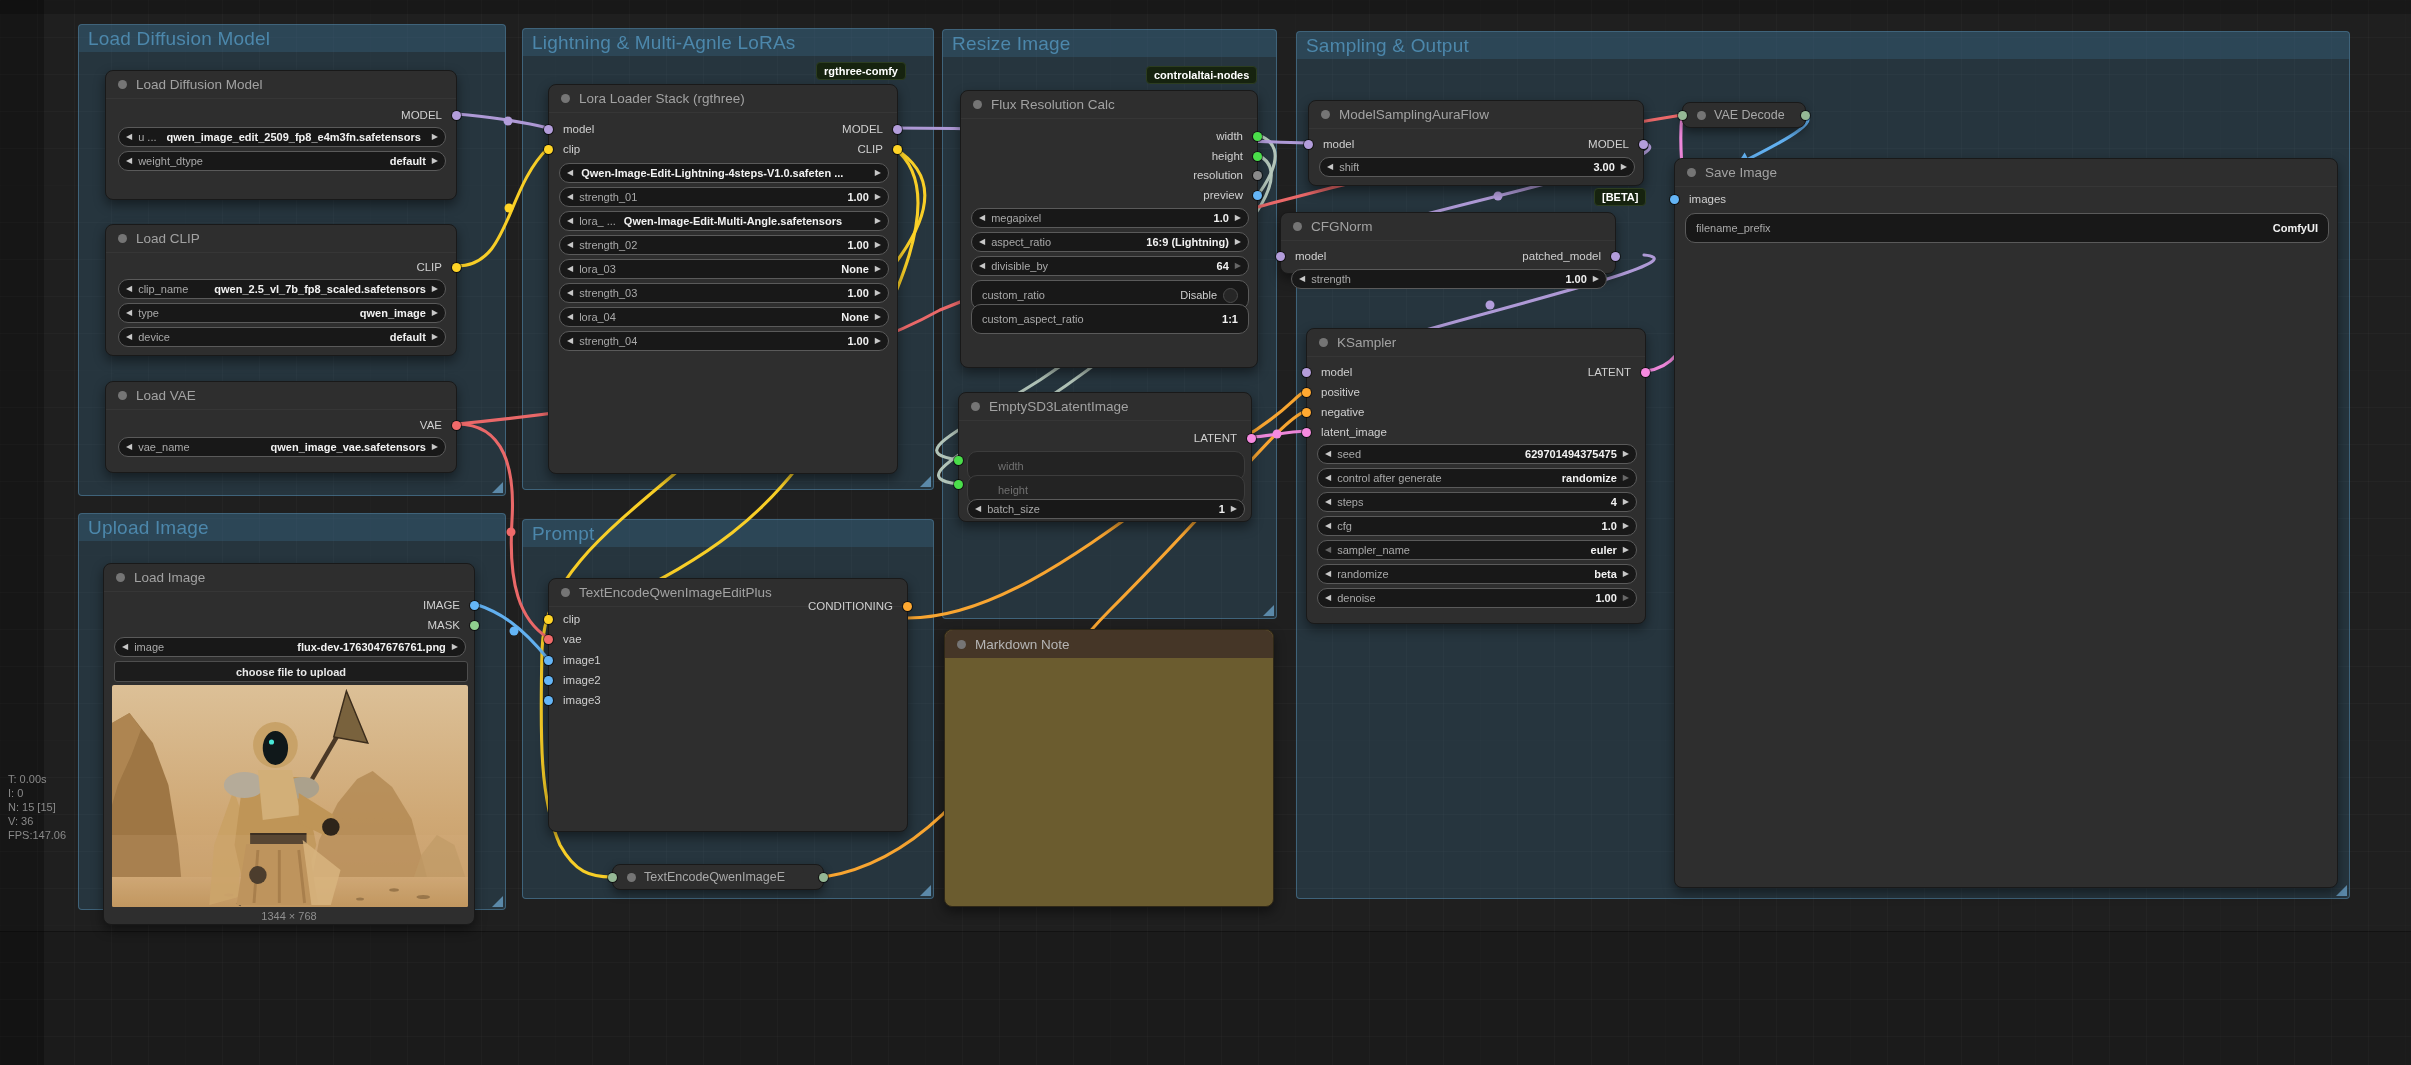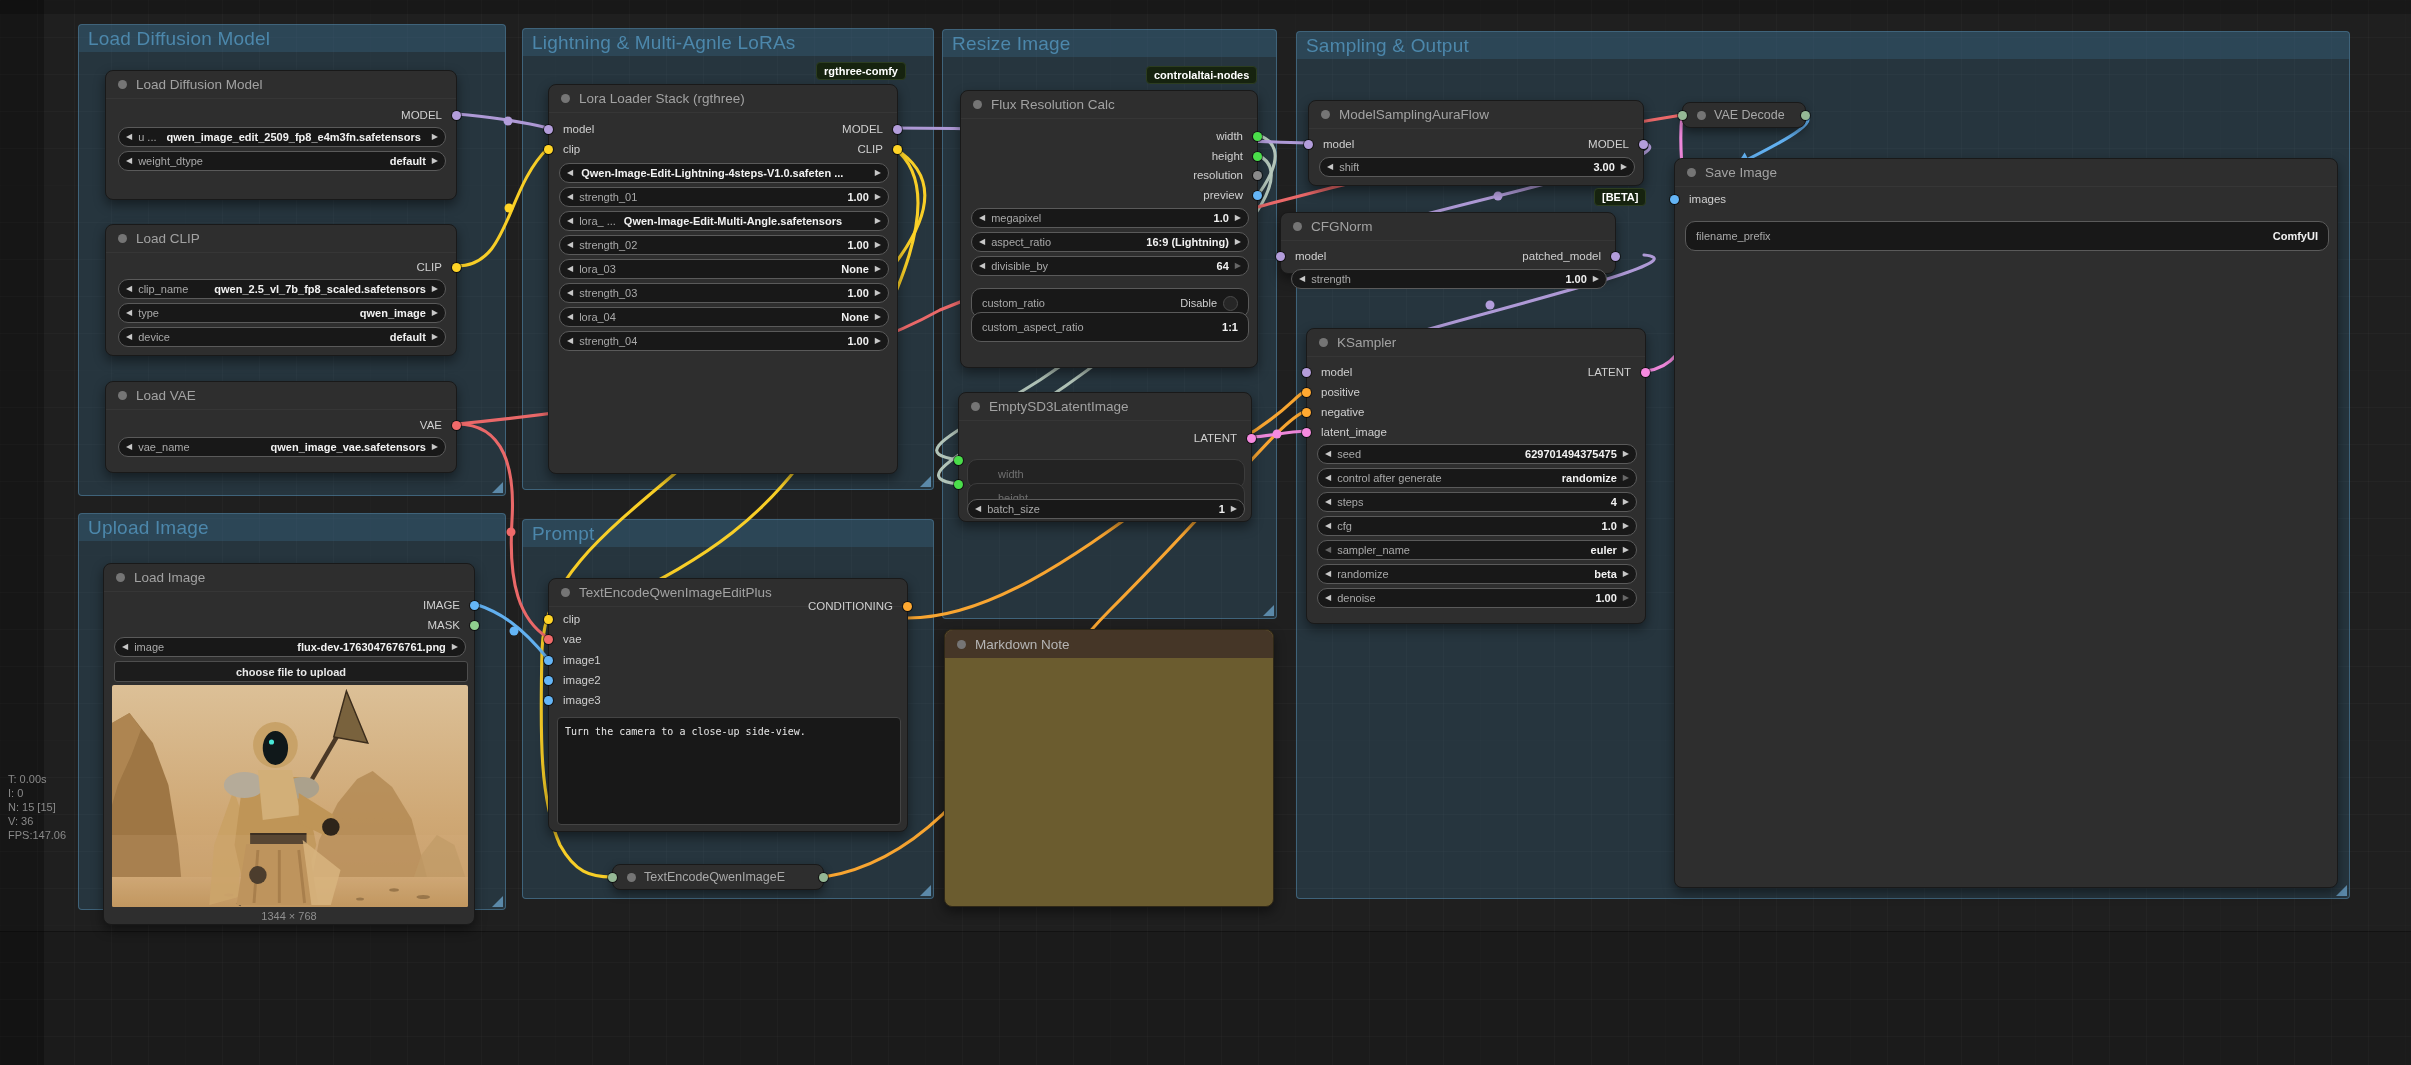--- a/index.html
+++ b/index.html
@@ -40,21 +40,21 @@
   .c-model{background:#b39ddb;} .c-clip{background:#ffd426;} .c-vae{background:#f16a6a;}
   .c-image{background:#64b5f6;} .c-mask{background:#8fd08f;} .c-cond{background:#ffa931;}
   .c-latent{background:#f58ae0;} .c-int{background:#4ade4a;} .c-gray{background:#8a8a8a;}
   .c-col{background:#95b895;}
 
   .widget{position:absolute;height:20px;background:#181818;border:1px solid #5a5a5a;border-radius:10px;
     display:flex;align-items:center;padding:0 7px;box-sizing:border-box;gap:6px;}
   .arr{font-size:8px;color:#c8c8c8;flex:0 0 auto;line-height:1;}
   .wl{font-size:11px;color:#a9a9a9;white-space:nowrap;overflow:hidden;}
   .wv{font-size:11px;color:#f2f2f2;font-weight:bold;margin-left:auto;white-space:nowrap;}
-  .widget.noarr{padding:14px 10px;margin-top:8px;}
+  .widget.noarr{padding:14px 10px;}
   .wl.dim{color:#707070;margin-left:20px;}
   .knob{width:13px;height:13px;border-radius:50%;background:#262626;border:1px solid #4a4a4a;flex:0 0 auto;}
 
   .upload-btn{position:absolute;height:19px;background:#1c1c1c;border:1px solid #4e4e4e;border-radius:3px;
     display:flex;align-items:center;justify-content:center;color:#e8e8e8;font-size:11px;font-weight:bold;}
   .caption{position:absolute;left:0;right:0;text-align:center;color:#8f8f8f;font-size:11px;}
 
   .badge{position:absolute;background:#16230f;border:1px solid #2c3d20;border-radius:4px;color:#fff;
     font-size:11px;font-weight:bold;padding:2px 7px;z-index:3;white-space:nowrap;}
 
@@ -386,21 +386,20 @@
       <span class="plabel">image2</span>
     </div>
     <div class="prow in" style="top:111px">
       <span class="pdot c-image"></span>
       <span class="plabel">image3</span>
     </div>
     <div class="prow out" style="top:17px">
       <span class="plabel">CONDITIONING</span>
       <span class="pdot c-cond"></span>
     </div>
-    <div class="prompt-area" style="left:8px;top:138px;width:344px;height:108px">Turn the camera to a close-up side-view.</div>
   </div>
 
   <div class="collapsed" style="left:612px;top:864px;width:212px;height:26px">
     <span class="pdot c-col l"></span>
     <span class="tdot"></span>
     <span>TextEncodeQwenImageE</span>
     <span class="pdot c-col r"></span>
   </div>
 
   <div class="node" style="left:960px;top:90px;width:298px;height:278px">

